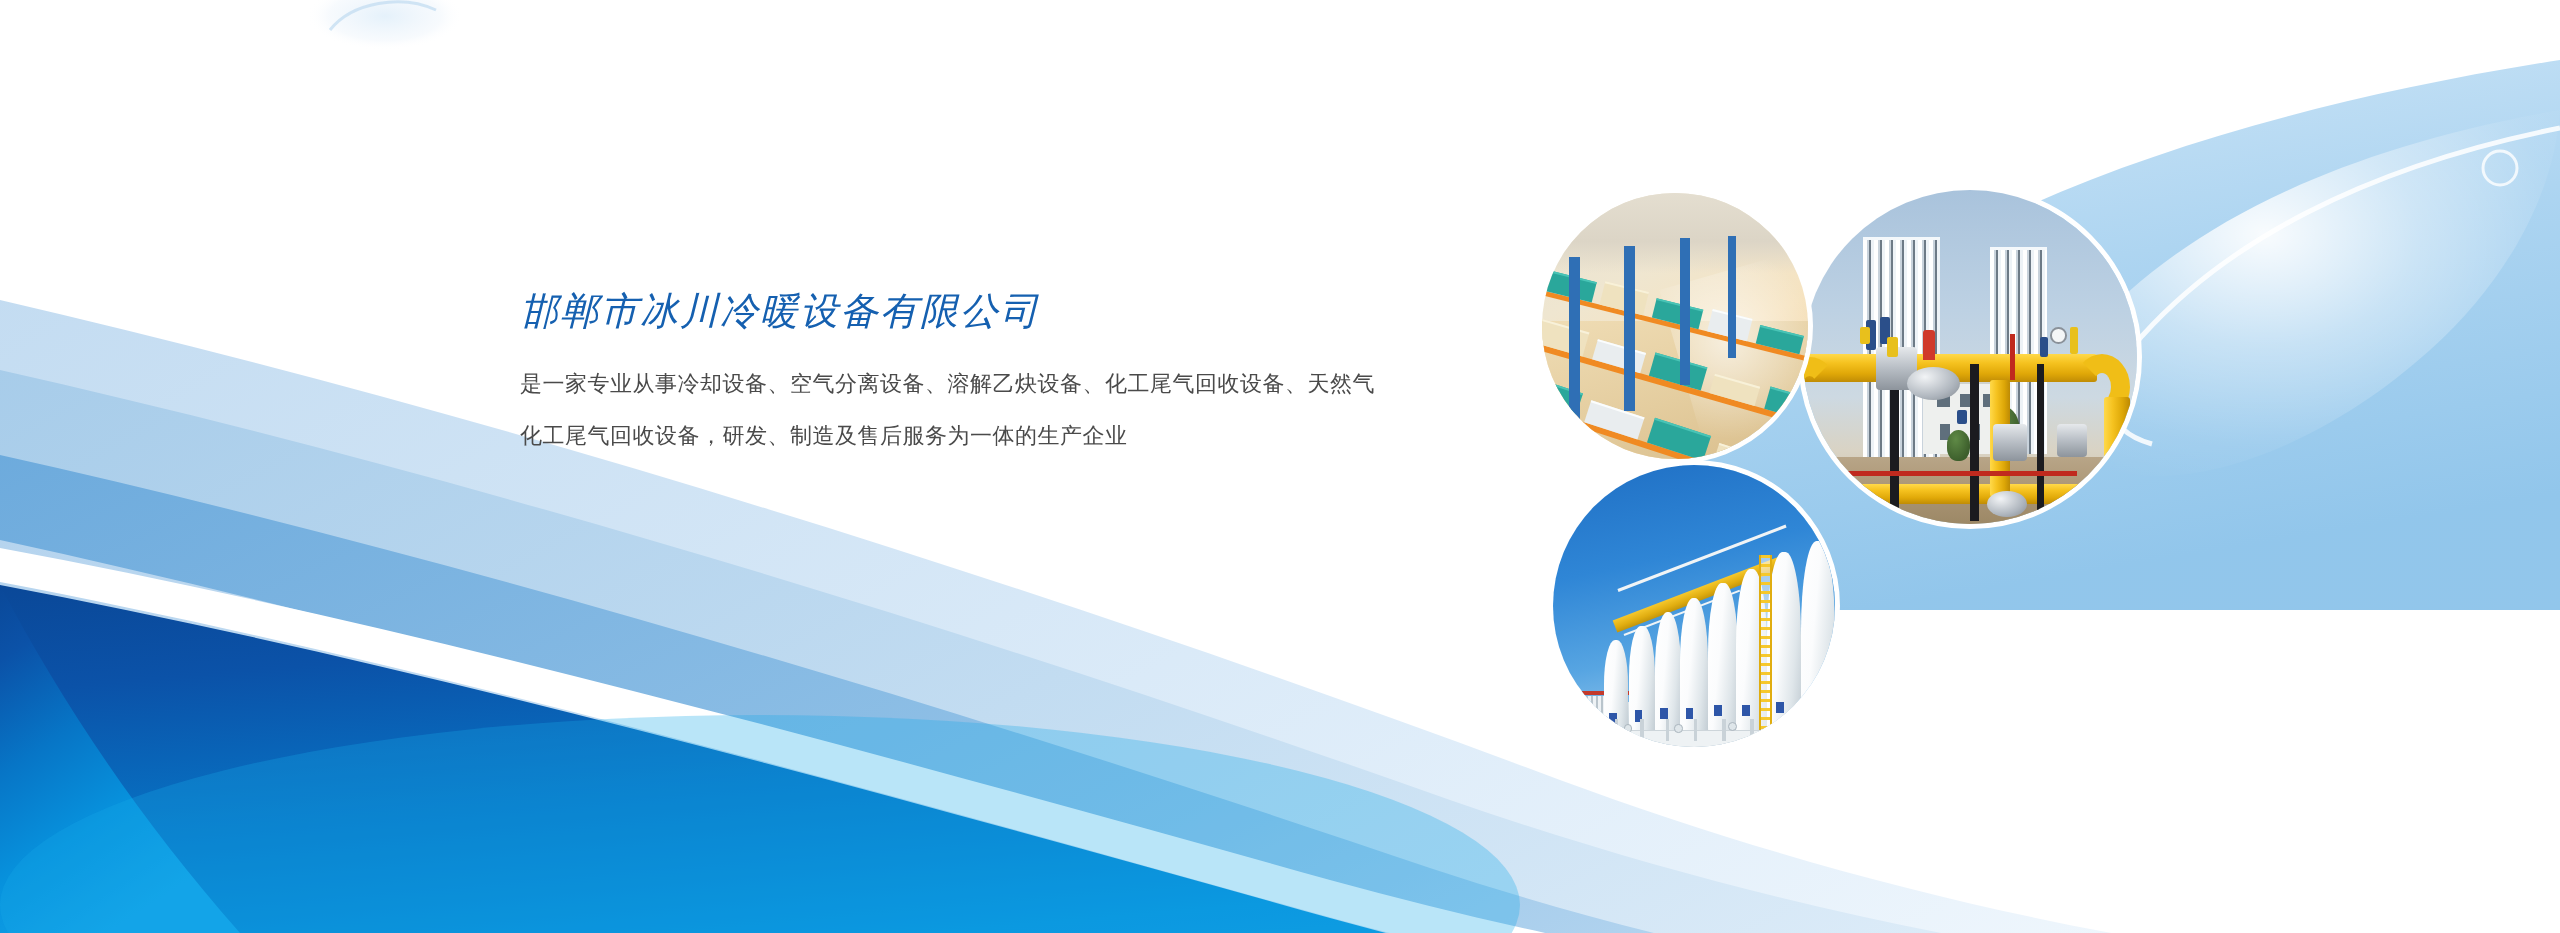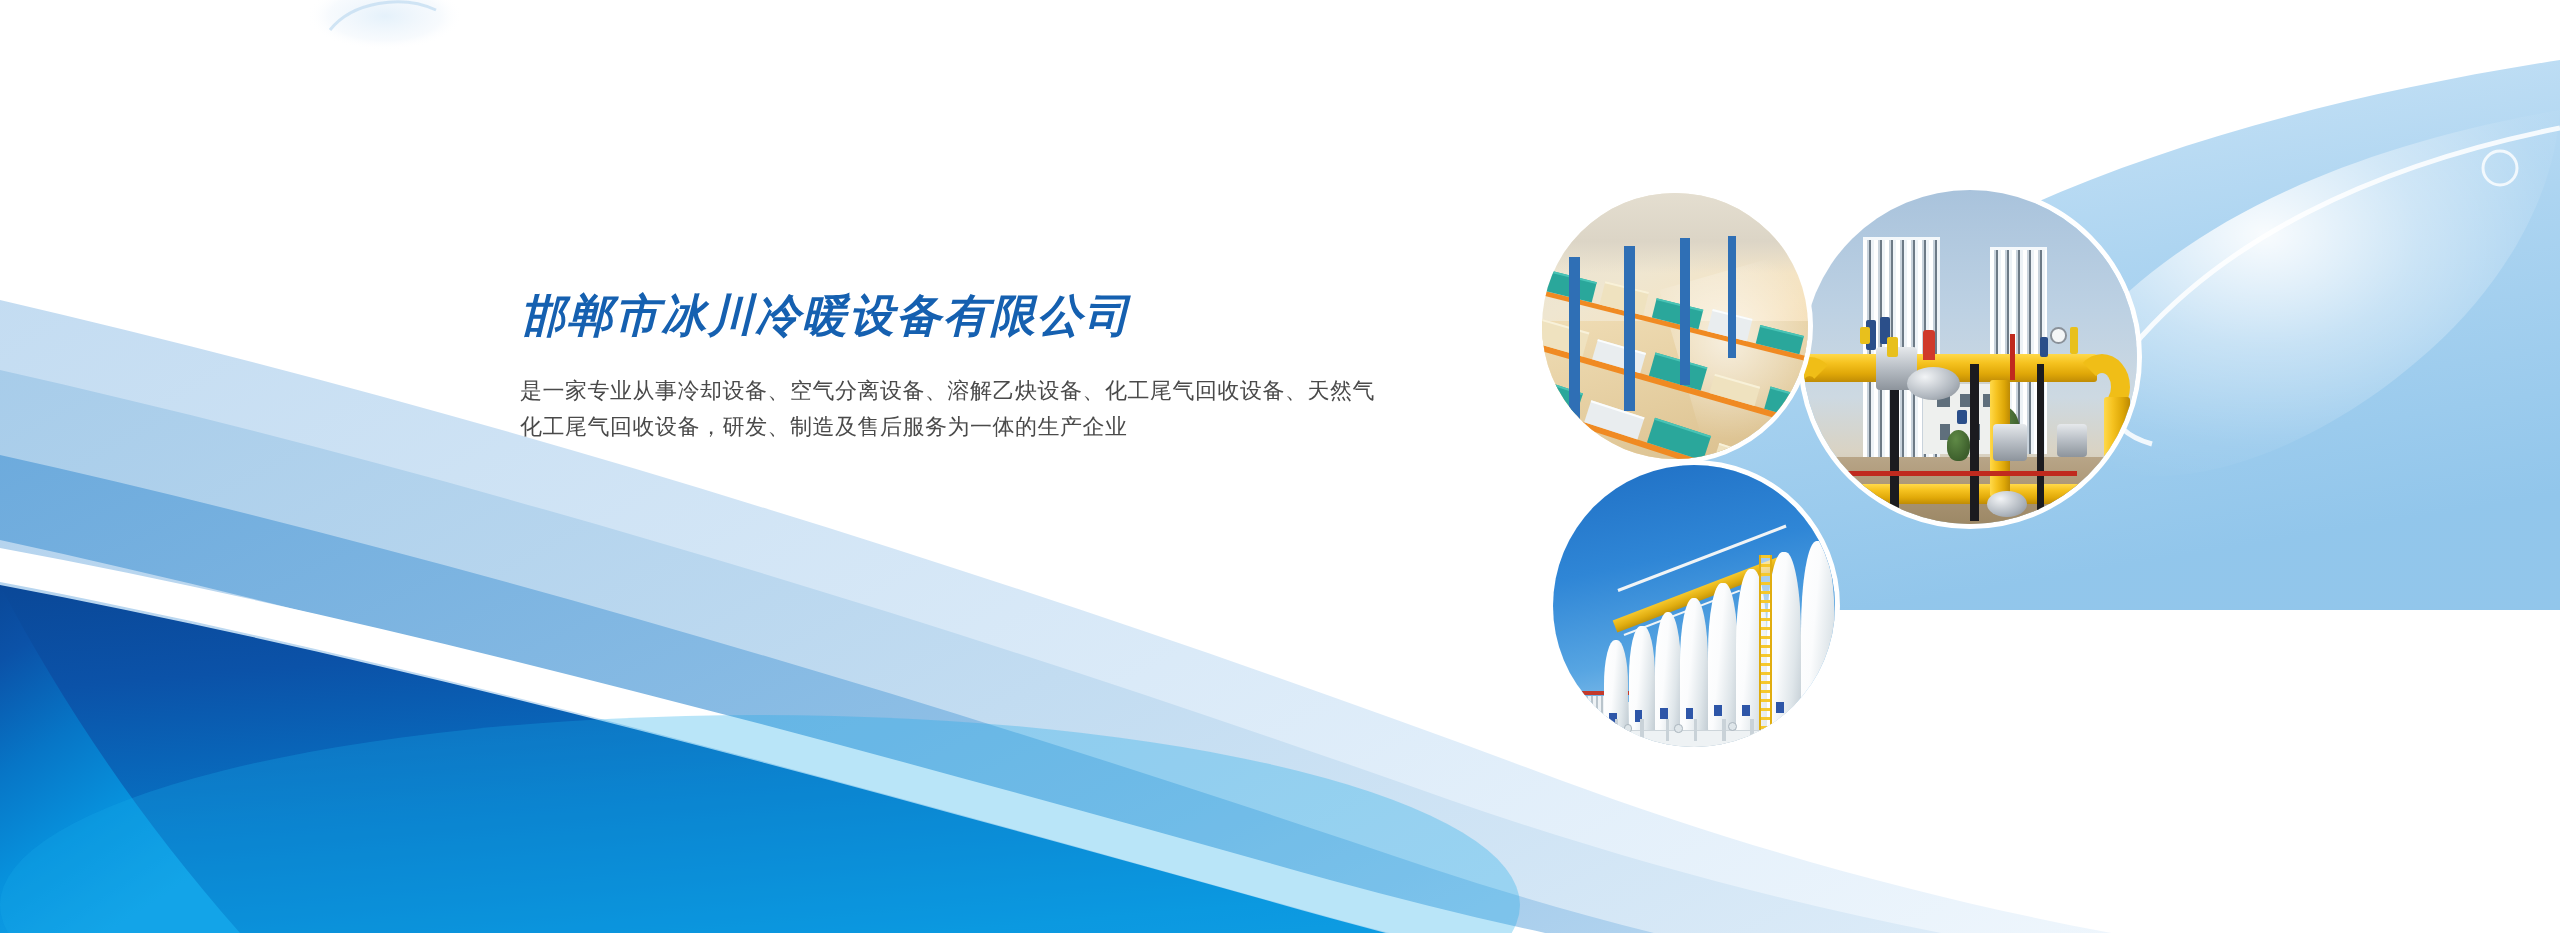--- a/index.html
+++ b/index.html
@@ -26,37 +26,37 @@
 
   
   .text-block {
     position:absolute;
     left:520px;
     top:292px;
     width:1000px;
     z-index:40;
   }
   .headline {
-    font-size:45px;
-    font-weight:bold;
+    font-size:38px;
+    font-weight:normal;
     font-style:italic;
     color:#1560b0;
     letter-spacing:2px;
     line-height:1.05;
     white-space:nowrap;
     text-shadow:0 1px 1px rgba(255,255,255,.85);
   }
   .subtitle {
     margin-top:34px;
     font-size:22px;
     line-height:1.62;
     color:#4a4a4a;
     letter-spacing:.5px;
   }
-  .subtitle div { white-space:nowrap; }
+  .subtitle div { white-space:nowrap;margin-top:16px; }
 
   
   .photos {
     position:absolute;
     left:0; top:0;
     width:100%; height:100%;
     z-index:30;
     pointer-events:none;
   }
   .circle {

